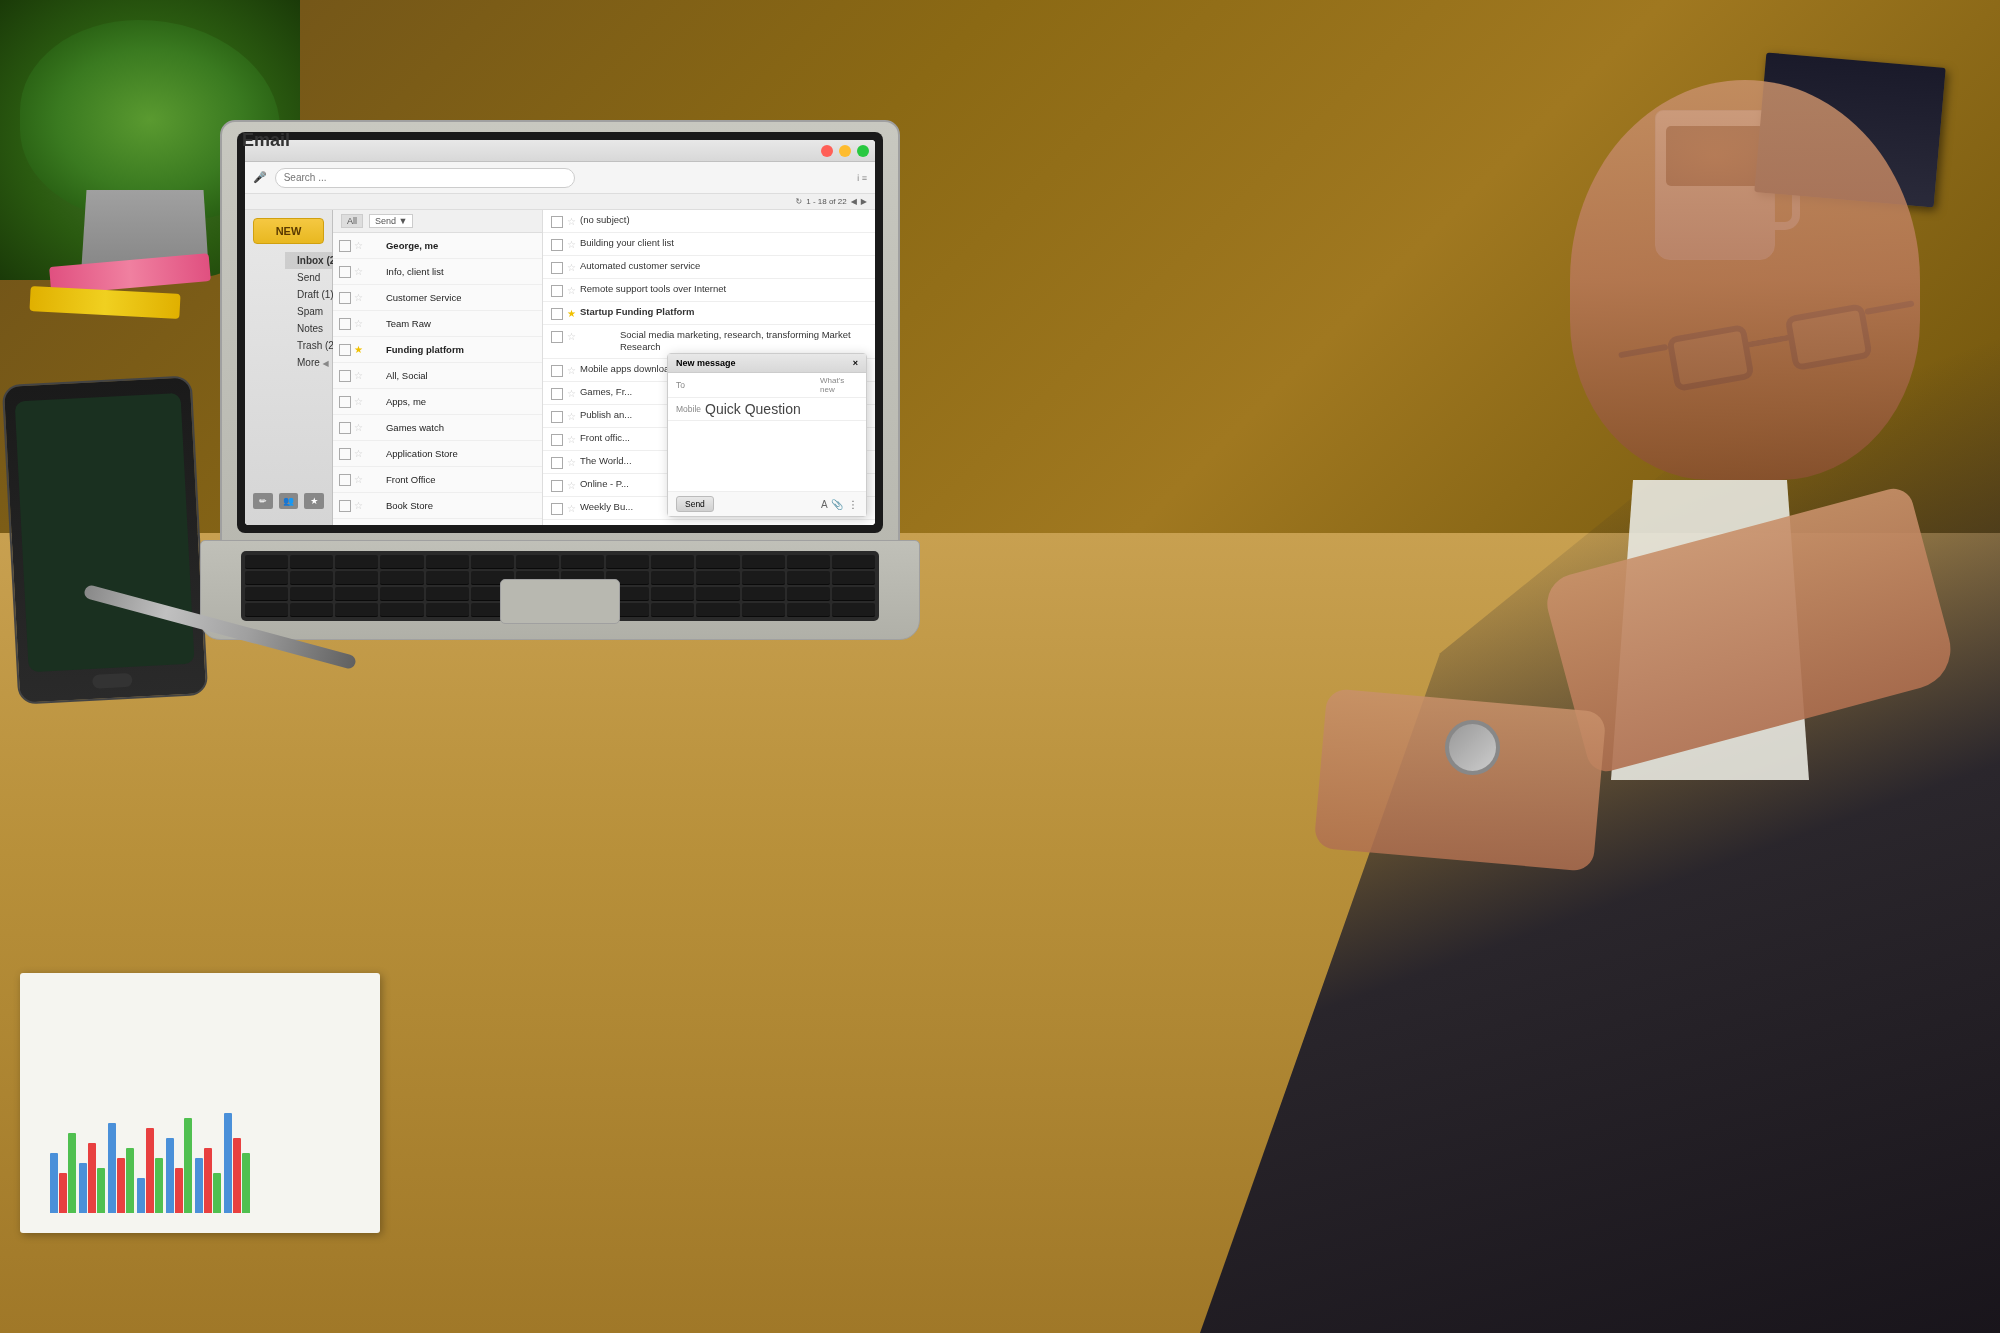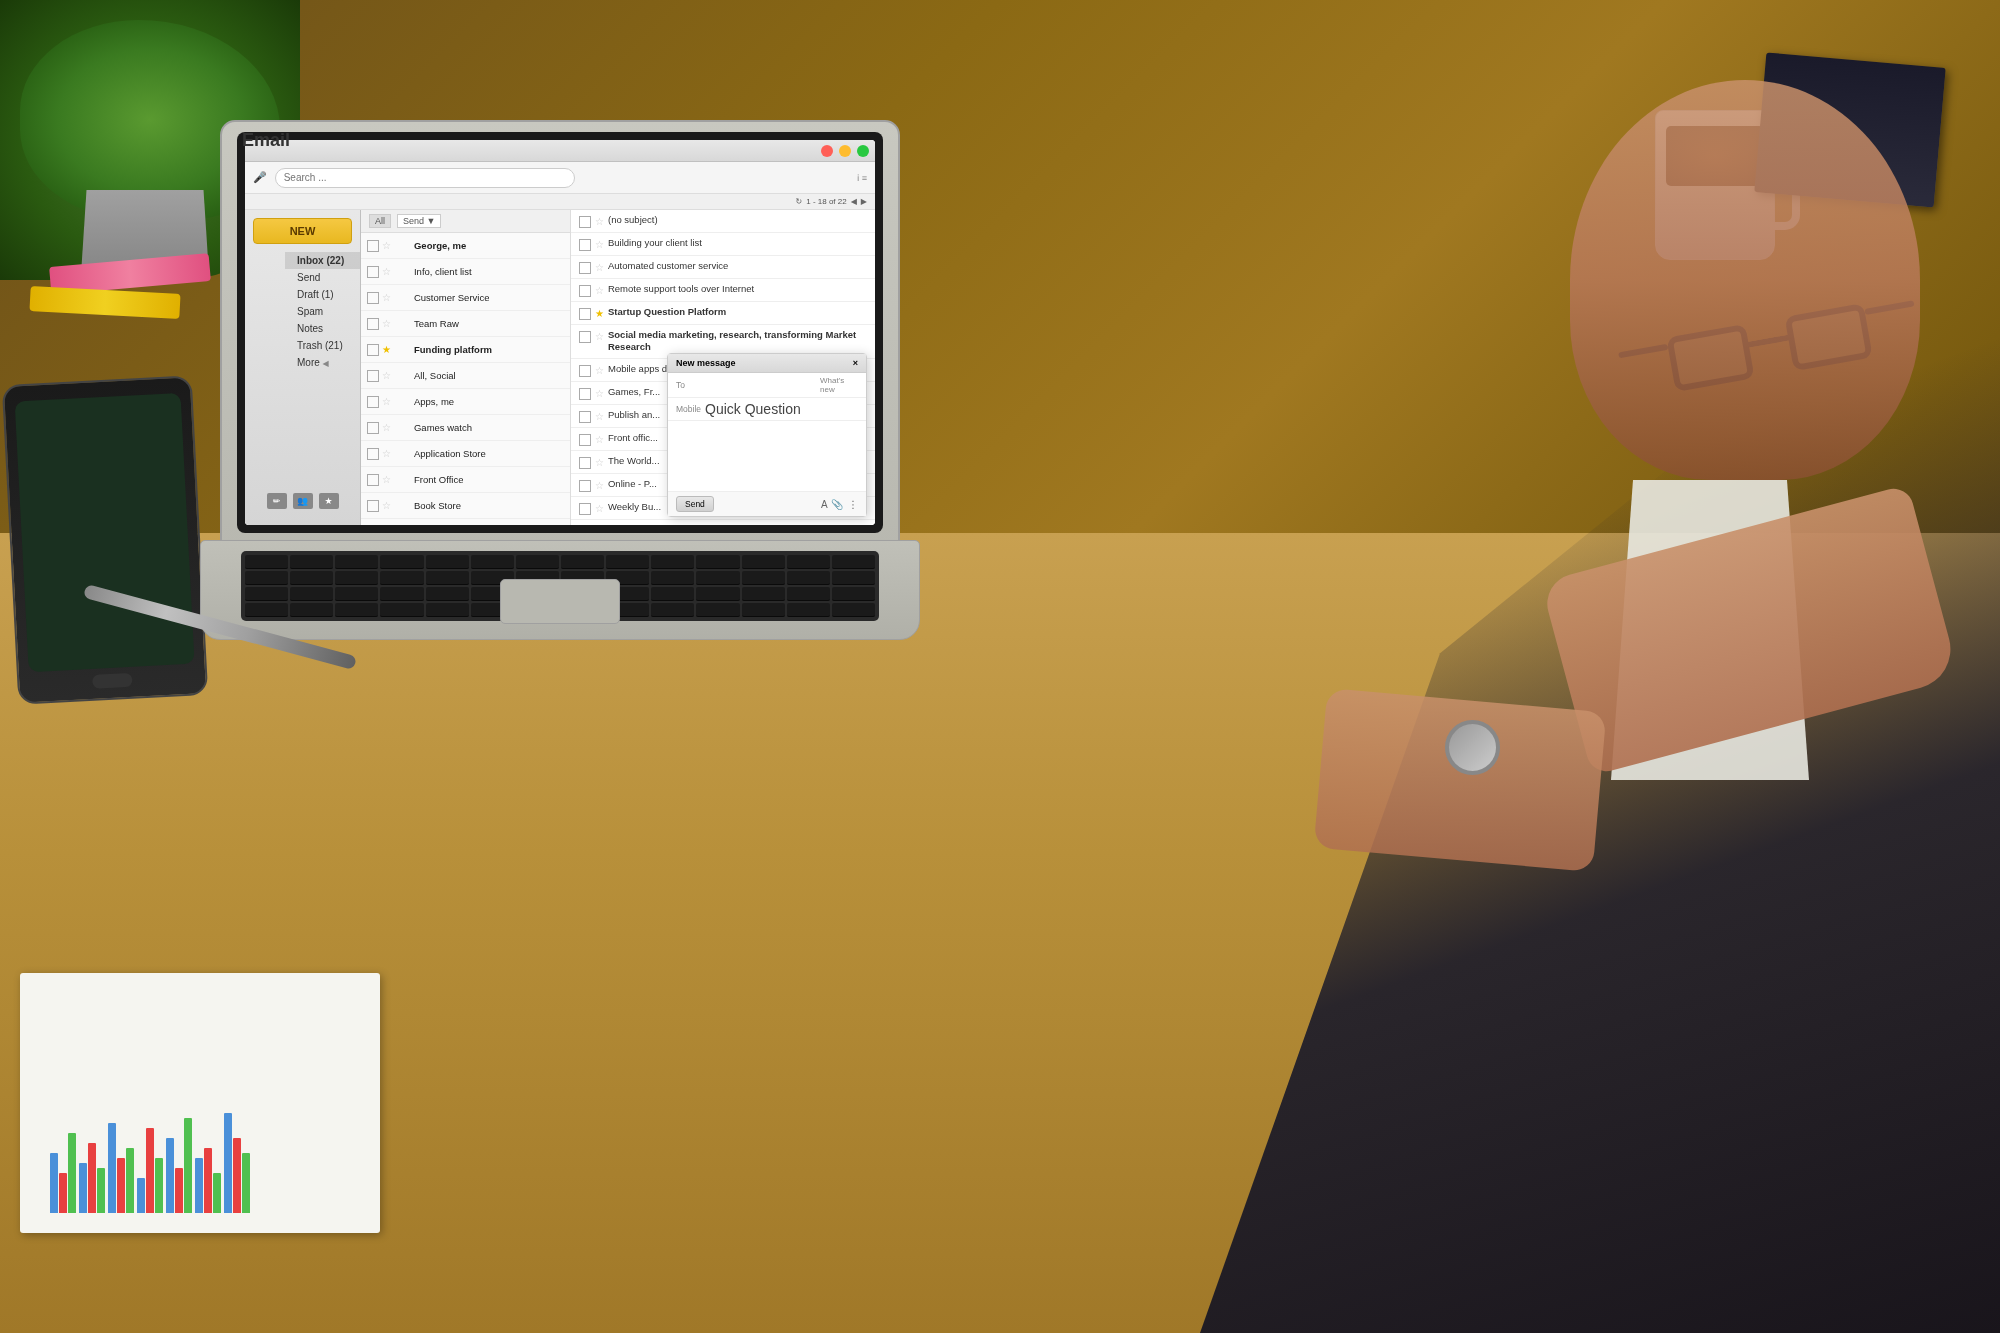--- a/index.html
+++ b/index.html
@@ -413,21 +413,21 @@
 
     
     .email-main {
       flex: 1;
       display: flex;
       overflow: hidden;
     }
 
     
     .sidebar {
-      width: 116px;
+      width: 88px;
       background: linear-gradient(180deg, #E8E8E8 0%, #D5D5D5 100%);
       border-right: 1px solid #C0C0C0;
       padding: 8px 0;
       display: flex;
       flex-direction: column;
     }
     .new-btn {
       margin: 0 8px 8px;
       padding: 6px 4px;
       background: linear-gradient(180deg, #F5C842 0%, #E8B820 100%);
@@ -867,26 +867,26 @@
                 <span class="email-subject-text">Automated customer service</span>
               </div>
               <div class="email-subject-row">
                 <div class="subject-checkbox"></div>
                 <span class="subject-star">☆</span>
                 <span class="email-subject-text">Remote support tools over Internet</span>
               </div>
               <div class="email-subject-row unread">
                 <div class="subject-checkbox"></div>
                 <span class="subject-star starred">★</span>
-                <span class="email-subject-text" style="font-weight:bold;">Startup Question Platform</span>
+                <span class="email-subject-text" style="font-weight:bold;">Startup Funding Platform</span>
               </div>
               <div class="email-subject-row unread">
                 <div class="subject-checkbox"></div>
                 <span class="subject-star">☆</span>
-                <span class="email-subject-text" style="font-weight:bold;">Social media marketing, research, transforming Market Research</span>
+                <span class="email-subject-text" style="font-weight:normal;margin-left:40px;">Social media marketing, research, transforming Market Research</span>
               </div>
               <div class="email-subject-row">
                 <div class="subject-checkbox"></div>
                 <span class="subject-star">☆</span>
                 <span class="email-subject-text">Mobile apps downloads statistics</span>
               </div>
               <div class="email-subject-row">
                 <div class="subject-checkbox"></div>
                 <span class="subject-star">☆</span>
                 <span class="email-subject-text">Games, Fr...</span>

